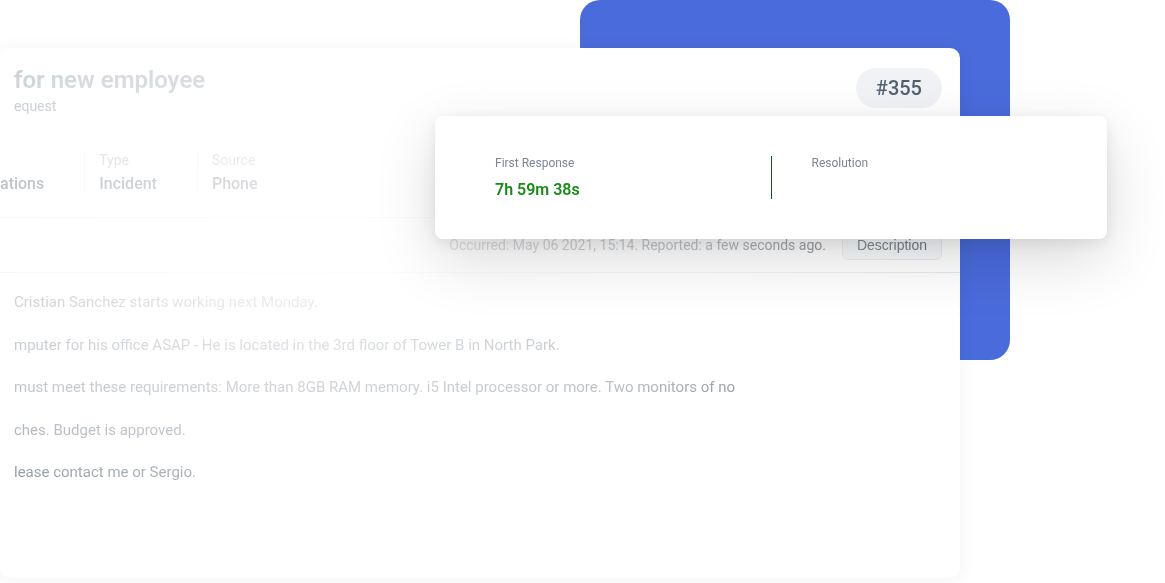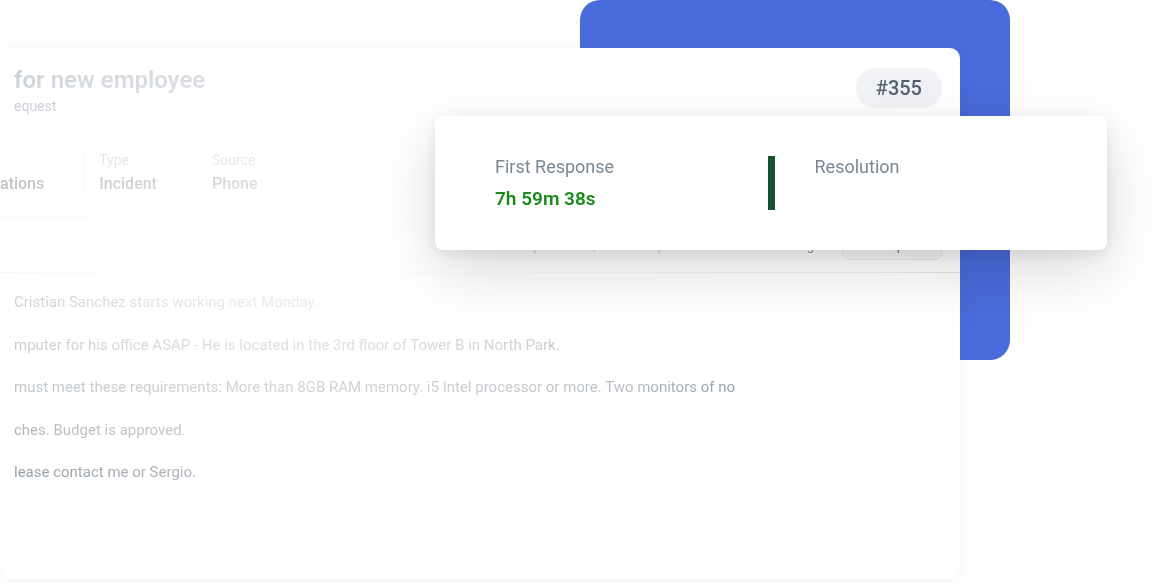--- a/index.html
+++ b/index.html
@@ -137,33 +137,33 @@
       background: #ffffff;
       border-radius: 8px;
       box-shadow: 0 20px 60px rgba(0,0,0,0.15), 0 4px 14px rgba(0,0,0,0.08);
       z-index: 20;
       display: flex;
       padding: 40px 20px;
     }
     .float-item {
       flex: 1;
       padding: 0 40px;
-      border-left: 7px solid #14532d;
+      border-left: 1px solid #14532d;
     }
     .float-item:first-child {
       border-left: none;
     }
     .float-label {
       color: #7B8794;
-      font-size: 18px;
+      font-size: 12px;
       margin-bottom: 10px;
     }
     .float-value {
       color: #1A8A1A;
-      font-size: 19px;
+      font-size: 16px;
       font-weight: 600;
     }
   </style>
 </head>
 <body>
 
 <div class="blue-card"></div>
 
 <div class="main-panel">
   <div class="page-title">for new employee</div>

